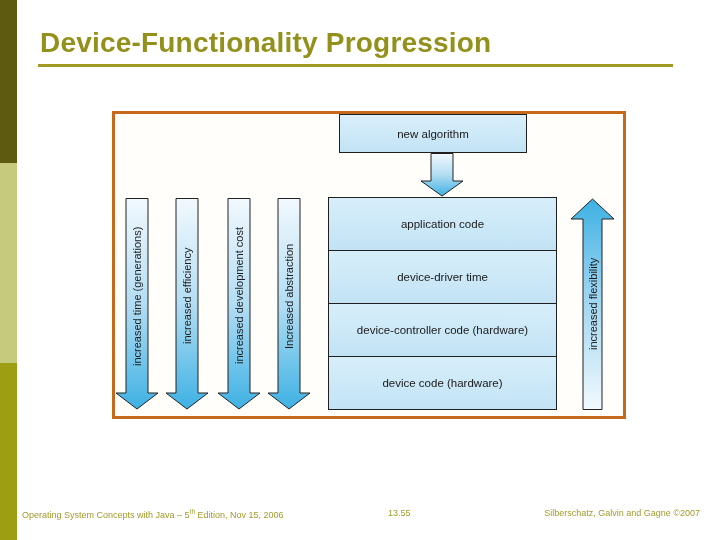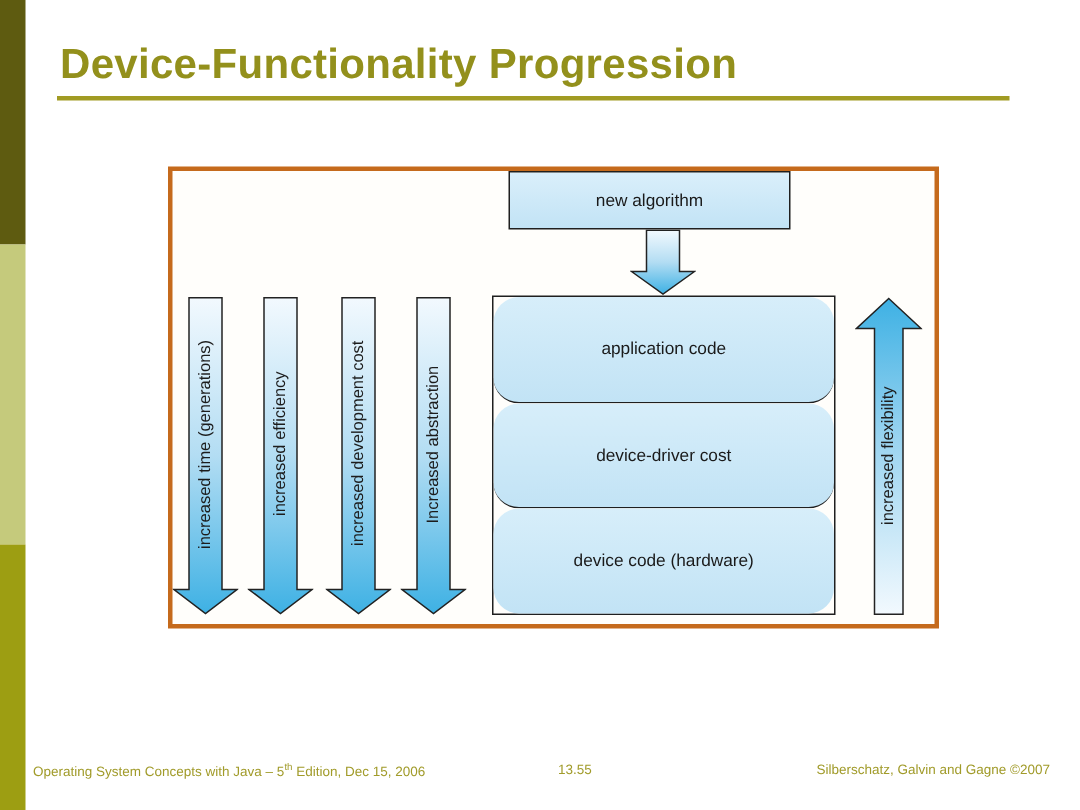--- a/index.html
+++ b/index.html
@@ -33,41 +33,41 @@
   }
   .newalg{left:224px;top:0;width:188px;height:39px;}
   .stack{
     position:absolute;left:213px;top:83px;width:229px;height:213px;
     border:1px solid #1f1f1f;box-sizing:border-box;display:flex;flex-direction:column;
   }
   .stack-row{
     flex:1;border-bottom:1px solid #1f1f1f;
     background:linear-gradient(180deg,#d7eefa 0%,#c2e3f5 100%);
     display:flex;align-items:center;justify-content:center;
-    font-size:11.5px;color:#1a1a1a;border-radius:17px;
+    font-size:11.5px;color:#1a1a1a;
   }
   .stack-row:last-child{border-bottom:none;}
   
   .arrow{position:absolute;}
   .arrow svg{position:absolute;left:0;top:0;display:block;}
   .vlabel{
     position:absolute;left:0;top:0;width:100%;height:196px;
     display:flex;align-items:center;justify-content:center;
     writing-mode:vertical-rl;transform:rotate(180deg);
     font-size:11px;color:#1c1c1c;white-space:nowrap;
   }
   .vlabel-up{height:100%;}
   .a1{left:0;}  .a2{left:50px;} .a3{left:102px;} .a4{left:152px;}
   .adown{top:84px;width:44px;height:212px;}
   .asmall{left:305px;top:39px;width:44px;height:44px;}
   .aup{left:455px;top:84px;width:45px;height:212px;}
   
   .footer-item{position:absolute;top:508px;font-size:9px;color:#a19b2a;white-space:nowrap;}
   .f-left{left:22px;}
-  .f-center{left:372px;}
+  .f-center{left:388px;}
   .f-right{right:20px;text-align:right;}
   .f-left sup{font-size:6.5px;}
 </style>
 </head>
 <body>
 
 <div class="slide">
 
   <div class="bar-seg bar-dark"></div>
   <div class="bar-seg bar-light"></div>
@@ -94,21 +94,24 @@
           </defs>
           <polygon points="11,0.5 33,0.5 33,28 43,28 22,43 1,28 11,28" fill="url(#gds)" stroke="#222222" stroke-width="1"></polygon>
         </svg>
       </div>
 
       <div class="stack">
         <div class="stack-row">
             <span>application code</span>
           </div>
         <div class="stack-row">
-            <span>device-driver cost</span>
+            <span>device-driver time</span>
+          </div>
+        <div class="stack-row">
+            <span>device-controller code (hardware)</span>
           </div>
         <div class="stack-row">
             <span>device code (hardware)</span>
           </div>
       </div>
 
       <div class="arrow adown a1">
         <svg width="44" height="212" viewBox="0 0 44 212">
           <defs>
               <linearGradient id="gd1" x1="0" y1="0" x2="0" y2="1">
@@ -174,17 +177,17 @@
           </linearGradient>
             </defs>
           <polygon points="22.5,1 44,21 32,21 32,211.5 13,211.5 13,21 1,21" fill="url(#gu1)" stroke="#222222" stroke-width="1"></polygon>
         </svg>
         <div class="vlabel vlabel-up">increased flexibility</div>
       </div>
 
     </div>
   </div>
 
-  <div class="footer-item f-left"><span>Operating System Concepts with Java – 5</span><sup>th</sup><span> Edition, Dec 15, 2006</span></div>
+  <div class="footer-item f-left"><span>Operating System Concepts with Java – 5</span><sup>th</sup><span> Edition, Nov 15, 2006</span></div>
   <div class="footer-item f-center">13.55</div>
   <div class="footer-item f-right">Silberschatz, Galvin and Gagne ©2007</div>
 
 </div>
 
 </body></html>

